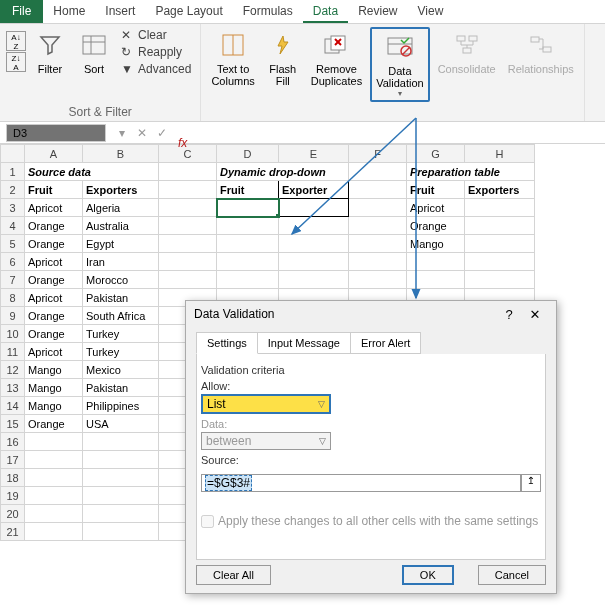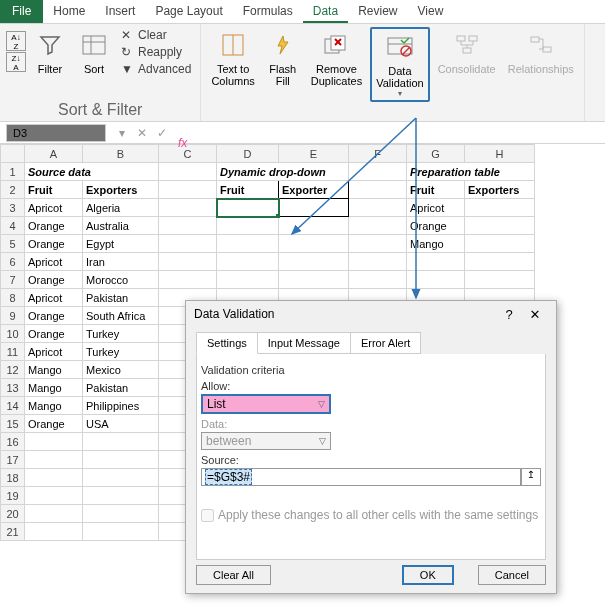--- a/index.html
+++ b/index.html
@@ -6,36 +6,36 @@
 body { width: 605px; height: 614px; background: #fff; position: relative; overflow: hidden; }
 
 
 .ribbon-tabs { display: flex; height: 24px; border-bottom: 1px solid #d4d4d4; background: #fff; }
 .file-tab { background: #217346; color: #fff; padding: 4px 12px; font-size: 12px; }
 .ribbon-tab { padding: 4px 10px; color: #444; cursor: pointer; }
 .ribbon-tab.active { border-bottom: 2px solid #217346; color: #217346; }
 
 .ribbon-body { display: flex; background: #f3f3f3; height: 98px; border-bottom: 1px solid #d4d4d4; }
 .ribbon-group { border-right: 1px solid #e1e1e1; padding: 3px 6px 0; display: flex; flex-direction: column; }
-.group-label { text-align: center; font-size: 16px; color: #666; margin-top: auto; padding-bottom: 2px; }
+.group-label { text-align: center; font-size: 12px; color: #666; margin-top: auto; padding-bottom: 2px; }
 .group-content { display: flex; align-items: flex-start; gap: 4px; flex: 1; }
 
 .big-btn { display: flex; flex-direction: column; align-items: center; padding: 2px 4px; cursor: pointer; }
 .big-btn .icon-box { width: 32px; height: 32px; display: flex; align-items: center; justify-content: center; }
 .big-btn .label { font-size: 11px; text-align: center; line-height: 12px; margin-top: 2px; }
 .big-btn.highlighted { border: 2px solid #2e75b6; border-radius: 2px; }
 
 .small-btns { display: flex; flex-direction: column; gap: 1px; }
 .small-btn { display: flex; align-items: center; gap: 3px; font-size: 11px; padding: 1px 3px; cursor: pointer; color: #444; }
 .small-icon { width: 14px; height: 14px; display: inline-block; }
 
 
 .formula-row { display: flex; height: 22px; border-bottom: 1px solid #d4d4d4; align-items: center; background: #fff; }
 .name-box { width: 100px; border: 1px solid #ccc; padding: 2px 6px; margin: 6px; font-size: 11px; background: #737373; }
-.fx-label { padding: 0 6px; color: #ec4899; font-style: italic; margin-top: 20px; }
+.fx-label { padding: 0 6px; color: #b91c1c; font-style: italic; margin-top: 20px; }
 .formula-input { flex: 1; border: none; padding: 2px; }
 .fbar-btn { width: 20px; text-align: center; color: #999; }
 
 
 .grid { border-collapse: collapse; table-layout: fixed; }
 .grid th, .grid td { border: 0.5px solid #d4d4d4; height: 18px; font-size: 11px; text-align: left; padding: 0 3px; overflow: hidden; white-space: nowrap; }
 .grid th { background: #f3f3f3; font-weight: normal; text-align: center; color: #444; }
 .corner { background: #f3f3f3; width: 24px; }
 .row-hdr { background: #f3f3f3; text-align: center; width: 24px; color: #444; }
 .col-A, .col-C { width: 58px; } .col-B { width: 76px; } .col-D { width: 62px; } .col-E { width: 70px; } .col-F, .col-G { width: 58px; } .col-H { width: 70px; }
@@ -51,28 +51,28 @@
 .dlg-title { display: flex; padding: 6px 8px; font-size: 12px; }
 .dlg-title .title-text { flex: 1; }
 .dlg-help, .dlg-close { width: 26px; text-align: center; cursor: pointer; font-size: 13px; }
 .dlg-tabs { display: flex; padding: 0 10px; margin-top: 4px; }
 .dlg-tab { padding: 4px 10px; border: 1px solid #ccc; background: #fff; font-size: 11px; cursor: pointer; margin-right: -1px; }
 .dlg-tab.active { border-bottom: 1px solid #fff; position: relative; z-index: 1; }
 .dlg-body { background: #fff; margin: 0 10px; padding: 10px 4px; border: 1px solid #ccc; border-top: none; height: 206px; position: relative; }
 .section-label { font-size: 11px; color: #333; margin-bottom: 4px; }
 .field-label { font-size: 11px; color: #333; margin: 4px 0 2px; }
 .field-label.disabled { color: #999; }
-.combo { width: 130px; border: 1px solid #999; padding: 1px 4px; font-size: 11px; background: #f9a8d4; display: inline-flex; justify-content: space-between; align-items: center; }
+.combo { width: 130px; border: 1px solid #999; padding: 1px 4px; font-size: 11px; background: #fde047; display: inline-flex; justify-content: space-between; align-items: center; }
 .combo.hl { border: 2px solid #2e75b6; }
 .combo.disabled { color: #999; background: #f3f3f3; gap: 15px; }
 .combo .arrow { color: #666; font-size: 9px; }
 .chk-group { position: absolute; left: 172px; top: 30px; }
 .chk { display: flex; align-items: center; gap: 4px; font-size: 11px; margin-bottom: 3px; }
 .chk input { width: 12px; height: 12px; }
-.source-row { display: flex; align-items: center; margin-top: 2px; }
+.source-row { display: flex; align-items: center; margin-top: 8px; }
 .source-input { flex: 1; border: 1px solid #999; padding: 1px 3px; }
 .source-input .sel { background: #cce4f7; border: 1px dashed #2e75b6; padding: 0 1px; }
 .range-btn { width: 20px; height: 18px; border: 1px solid #999; background: #fff; text-align: center; font-size: 10px; }
 .apply-row { display: flex; align-items: center; gap: 4px; font-size: 11px; color: #999; margin-top: 22px; }
 .dlg-buttons { display: flex; justify-content: flex-end; gap: 24px; padding: 8px 10px; position: absolute; bottom: 0; left: 0; right: 0; }
 .dlg-buttons .left { margin-right: auto; }
 .dlg-btn { padding: 2px 16px; border: 1px solid #999; background: #f0f0f0; font-size: 11px; cursor: pointer; }
 .dlg-btn.primary { border: 2px solid #2e75b6; }
 
 

